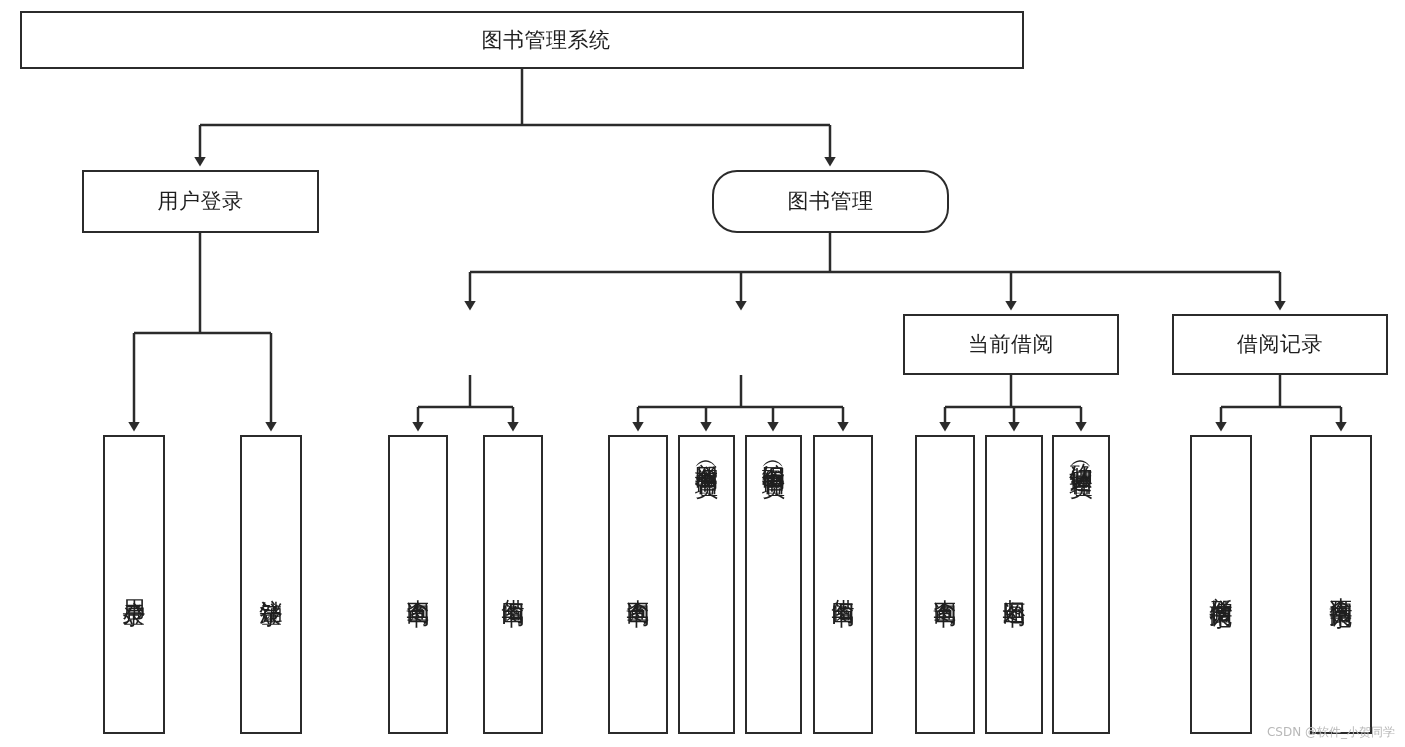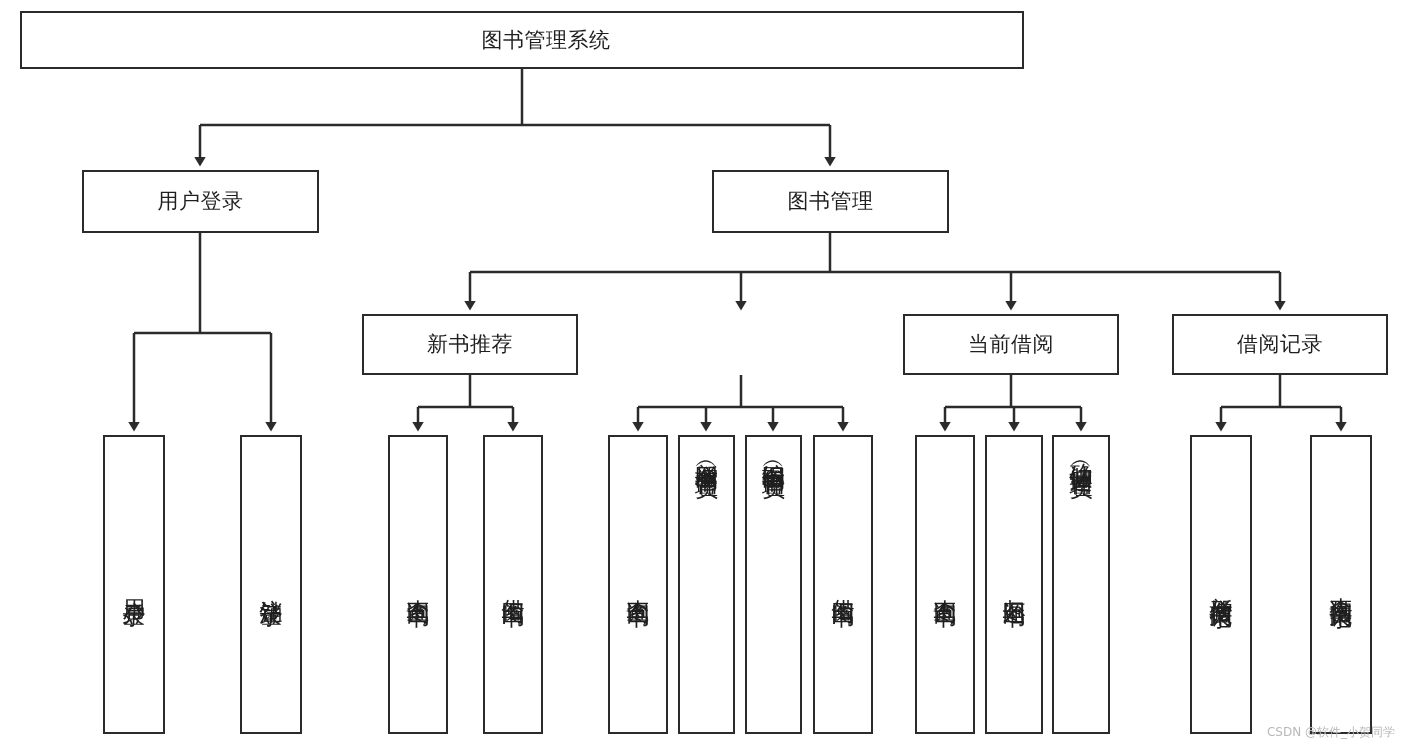--- a/index.html
+++ b/index.html
@@ -134,27 +134,24 @@
   </svg>
 
   <div class="node root horiz" style="left:20px; top:11px; width:1004px; height:58px;">
     <span class="node-label">图书管理系统</span>
   </div>
 
   <div class="node horiz" style="left:82px; top:170px; width:237px; height:63px;">
     <span class="node-label">用户登录</span>
   </div>
 
-  <div class="node horiz" style="left:712px; top:170px; width:237px; height:63px;">
+  <div class="node horiz" style="left:712px; top:170px; width:237px; height:63px;border-radius:25px;">
     <span class="node-label">图书管理</span>
   </div>
 
-  <div class="node horiz" style="left:362px; top:314px; width:216px; height:61px;">
-    <span class="node-label">新书推荐</span>
-  </div>
 
 
   <div class="node horiz" style="left:903px; top:314px; width:216px; height:61px;">
     <span class="node-label">当前借阅</span>
   </div>
 
   <div class="node horiz" style="left:1172px; top:314px; width:216px; height:61px;">
     <span class="node-label">借阅记录</span>
   </div>
 

